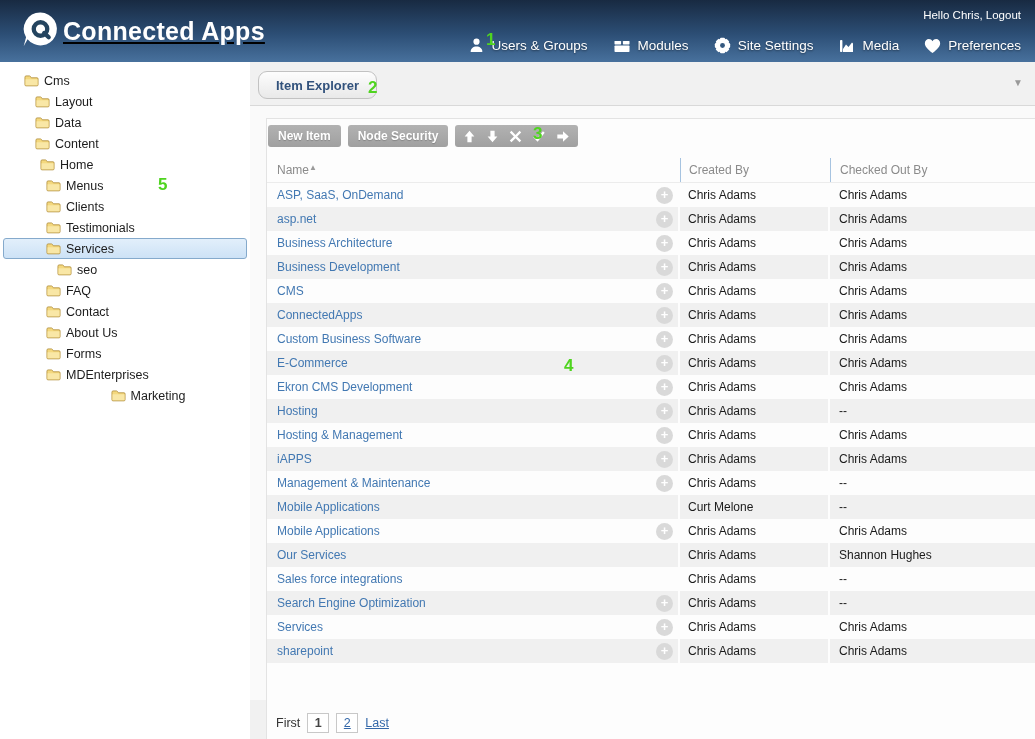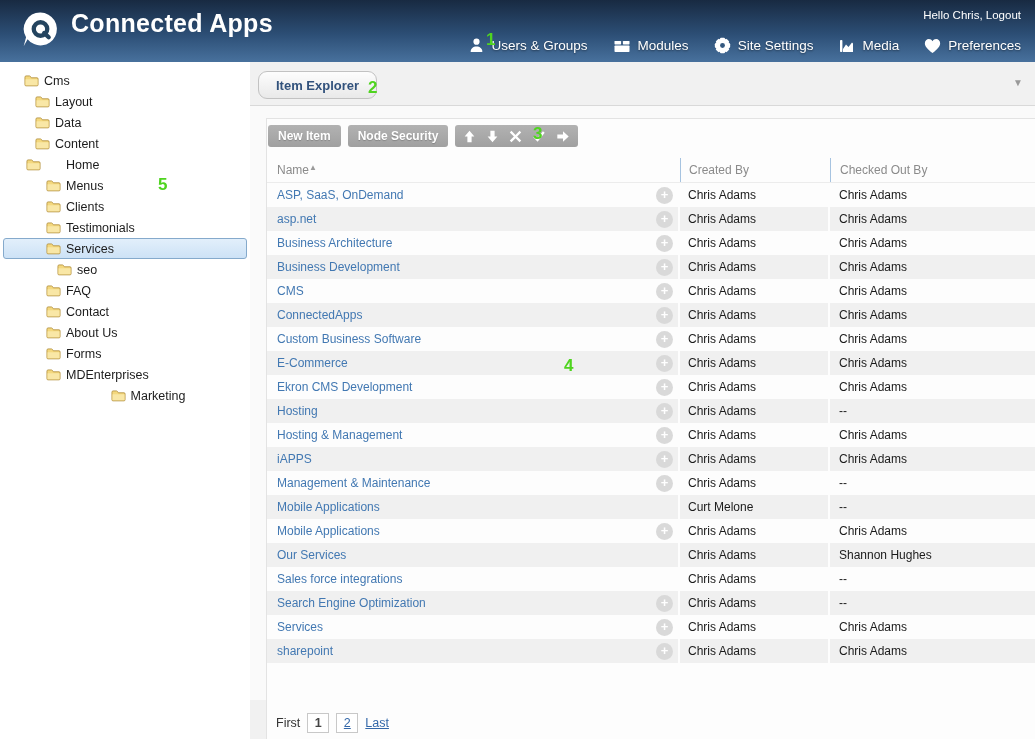--- a/index.html
+++ b/index.html
@@ -2,21 +2,21 @@
 <html><head>
 <meta charset="utf-8">
 <style>
   * { margin:0; padding:0; box-sizing:border-box; }
   html,body { width:1035px; height:739px; overflow:hidden;
     font-family:"Liberation Sans", sans-serif; background:#fff; position:relative; }
 
   
   #navbar { position:absolute; left:0; top:0; width:1035px; height:62px;
     background:linear-gradient(180deg,#182a42 0%,#2c4e75 55%,#48719d 100%); }
-  #brand { position:absolute; left:20px; top:9px; display:flex; gap:10px; }
+  #brand { position:absolute; left:20px; top:9px; display:flex; align-items:center; gap:2px;text-decoration:underline; }
   #brand-text { color:#fff; font-size:25px; font-weight:bold; letter-spacing:.3px; }
   #greeting { position:absolute; right:14px; top:9px; color:#fff; font-size:11.5px; }
   #greeting a { color:#fff; text-decoration:none; }
   #nav-items { position:absolute; right:14px; bottom:8px; display:flex; gap:25px; }
   .nav-item { display:flex; align-items:center; gap:7px; color:#fff; font-size:13.5px;
     cursor:pointer; text-shadow:0 1px 2px rgba(0,0,0,.45); }
   .nav-item svg { display:block; }
 
   
   #sidebar { position:absolute; left:0; top:62px; width:250px; bottom:0; background:#fff; padding-top:8px; }
@@ -181,21 +181,21 @@
     </div>
     <div class="tree-item" style="padding-left: 35px;">
       <span class="folder">
         <svg width="15" height="13" viewBox="0 0 16 13">
           <path d="M1 3 Q1 1.6 2.2 1.6 L5.8 1.6 Q6.5 1.6 6.9 2.2 L7.8 3.6 L13.9 3.6 Q15 3.6 15 4.8 L15 11 Q15 12.2 13.9 12.2 L2.1 12.2 Q1 12.2 1 11 Z" fill="#f4d87e" stroke="#b3913f" stroke-width="0.9"></path>
           <path d="M1.6 5.2 L14.4 5.2 L14.4 11.5 L1.6 11.5 Z" fill="#f9e7a6"></path>
         </svg>
       </span>
       <span>Content</span>
     </div>
-    <div class="tree-item" style="padding-left: 26px; gap: 20px;">
+    <div class="tree-item" style="padding-left: 40px;">
       <span class="folder">
         <svg width="15" height="13" viewBox="0 0 16 13">
           <path d="M1 3 Q1 1.6 2.2 1.6 L5.8 1.6 Q6.5 1.6 6.9 2.2 L7.8 3.6 L13.9 3.6 Q15 3.6 15 4.8 L15 11 Q15 12.2 13.9 12.2 L2.1 12.2 Q1 12.2 1 11 Z" fill="#f4d87e" stroke="#b3913f" stroke-width="0.9"></path>
           <path d="M1.6 5.2 L14.4 5.2 L14.4 11.5 L1.6 11.5 Z" fill="#f9e7a6"></path>
         </svg>
       </span>
       <span>Home</span>
     </div>
     <div class="tree-item" style="padding-left: 46px;">
       <span class="folder">

